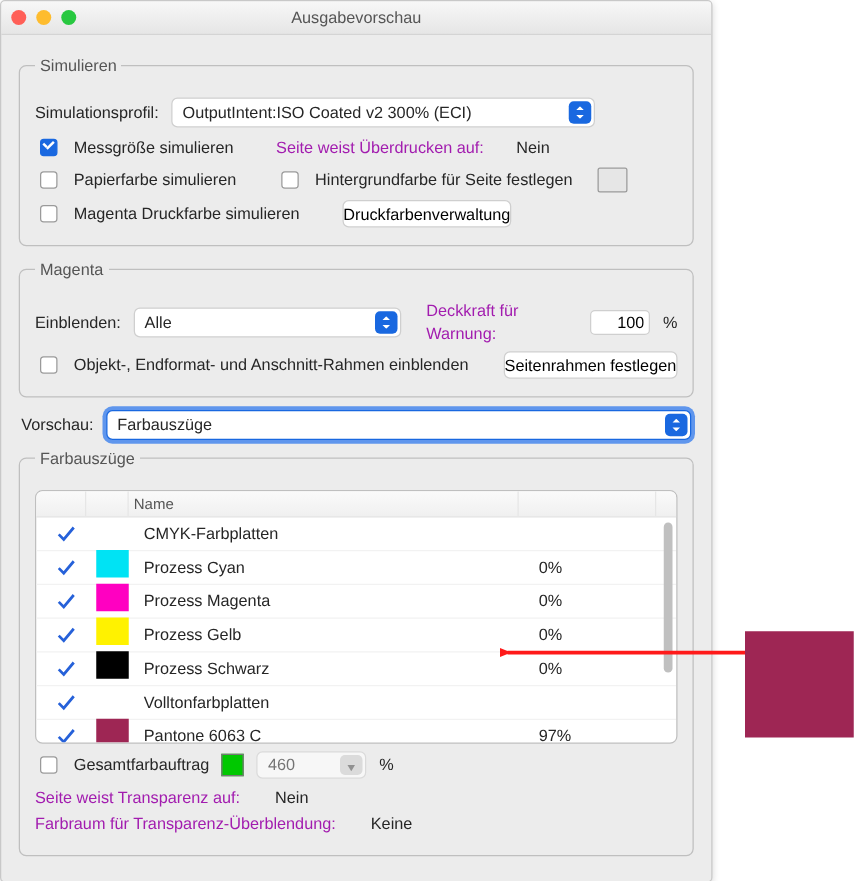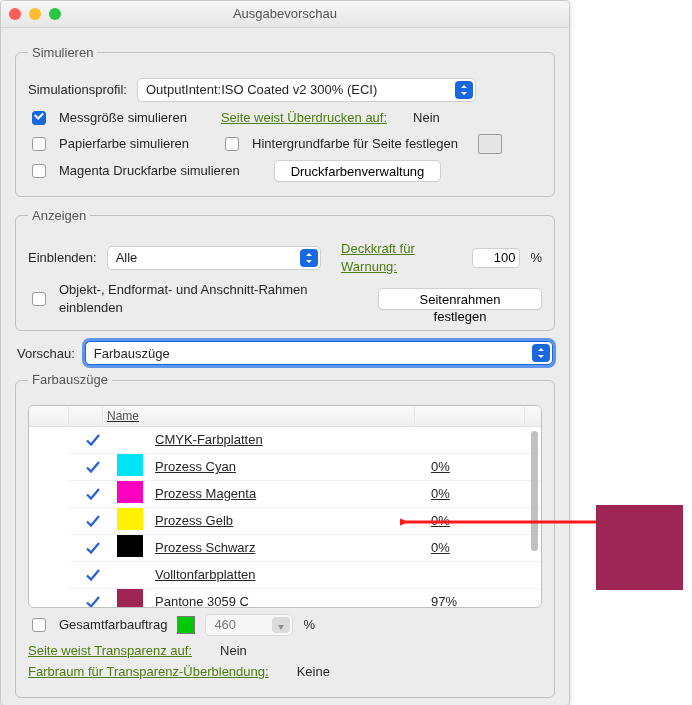--- a/index.html
+++ b/index.html
@@ -51,21 +51,21 @@
     background:var(--mac-bg);
     margin:6px 0 10px; padding:10px 12px 8px;
   }
   fieldset > legend{
     padding:0 4px; color:#555; font-size:13px;
   }
 
   .row{display:flex;align-items:center;gap:10px;margin:6px 0;}
   .row.tight{margin:4px 0;}
   label{color:var(--text);}
-  .labelmuted{color:#4d7c0f;text-decoration:underline;}
+  .labelmuted{color:#a21caf;}
 
   
   .select{
     position:relative; display:inline-flex; align-items:center;
     background:#fff; border:1px solid #cfcfcf; border-radius:5px;
     height:22px; padding:0 24px 0 8px; font-size:13px;
   }
   .select.small{height:20px;}
   .select .arrow{
     position:absolute; right:2px; top:2px; bottom:2px; width:18px;
@@ -91,51 +91,51 @@
     content:""; position:absolute; left:2px; top:-1px;
     width:7px;height:10px;
     background:
       linear-gradient(#fff,#fff) no-repeat 0 6px/4px 2px,
       linear-gradient(#fff,#fff) no-repeat 4px 0/2px 8px;
     transform:rotate(45deg);
   }
 
   .btn{
     background:#fff; border:1px solid #cfcfcf; border-radius:5px;
-    padding:2px 16px; font:inherit; height:22px;
+    padding:2px 0; font:inherit; height:22px;
   }
 
   .swatchbtn{
     width:22px;height:18px;border:1px solid #9a9a9a;border-radius:2px;
     background:#e6e6e6; display:inline-block;
   }
 
   
   .focus-ring{
     border:1px solid var(--accent);
     box-shadow:0 0 0 3px var(--accent-soft);
   }
 
   
   .tablewrap{
     border:1px solid var(--border); border-radius:6px; background:var(--row-bg);
-    overflow:hidden; margin-top:6px;text-decoration:underline;
+    overflow:hidden; margin-top:6px;
   }
   .thead{
     display:flex; font-size:12px; color:#555;
     border-bottom:1px solid #e1e1e1; height:20px; align-items:center;
     background:linear-gradient(#fafafa,#f0f0f0);
   }
   .thead div{border-right:1px solid #e6e6e6;height:100%;display:flex;align-items:center;padding:0 4px;box-sizing:border-box;}
   .col-chk{width:40px;flex:0 0 40px;}
   .col-sw{width:34px;flex:0 0 34px;}
   .col-name{flex:1;}
   .col-val{width:110px;flex:0 0 110px;}
   .col-scroll{width:16px;flex:0 0 16px;border:none!important;}
-  .tbody{max-height:180px;overflow:hidden;position:relative;padding-left:40px;}
+  .tbody{max-height:180px;overflow:hidden;position:relative;}
   .tbody .scrollthumb{
     position:absolute;right:3px;top:4px;width:7px;height:120px;
     border-radius:4px;background:#c0c0c0;
   }
   .trow{
     display:flex;align-items:center;height:26px;border-bottom:1px solid #f2f2f2;
   }
   .trow > div{padding-left:4px;}
   .trow .col-chk{display:flex;align-items:center;justify-content:center;}
   .trow .swatch{width:26px;height:22px;display:inline-block;}
@@ -212,21 +212,21 @@
 
       <div class="row">
         <input type="checkbox" class="checkbox" style="">
         <label>Magenta Druckfarbe simulieren</label>
         <span style="width:14px"></span>
         <button class="btn">Druckfarbenverwaltung</button>
       </div>
     </fieldset>
 
     <fieldset>
-      <legend>Anzeigen</legend>
+      <legend>Magenta</legend>
 
       <div class="row">
         <label>Einblenden:</label>
         <span class="select" style="width:198px">
           <span>Alle</span>
           <span class="arrow">
             <svg viewBox="0 0 8 10">
                 <path d="M4 0l3 3H1zM4 10L1 7h6z"></path>
               </svg>
           </span>
@@ -345,21 +345,21 @@
             </div>
             <div class="trow">
               <div class="col-chk">
                 <span class="inkcheck">
                   <svg viewBox="0 0 16 16">
                     <path fill="none" stroke="#2661d9" stroke-width="2.2" d="M2 8.5l4 4L14 3"></path>
                   </svg>
                 </span>
               </div>
               <div class="col-sw"><span class="swatch" style="background: rgb(158, 38, 84);"></span></div>
-              <div class="col-name">Pantone 3059 C</div>
+              <div class="col-name">Pantone 6063 C</div>
               <div class="col-val">97%</div>
             </div>
           </div>
       </div>
 
 
       <div class="row">
         <input type="checkbox" class="checkbox" style="">
         <label>Gesamtfarbauftrag</label>
         <span class="greenchip"></span>

